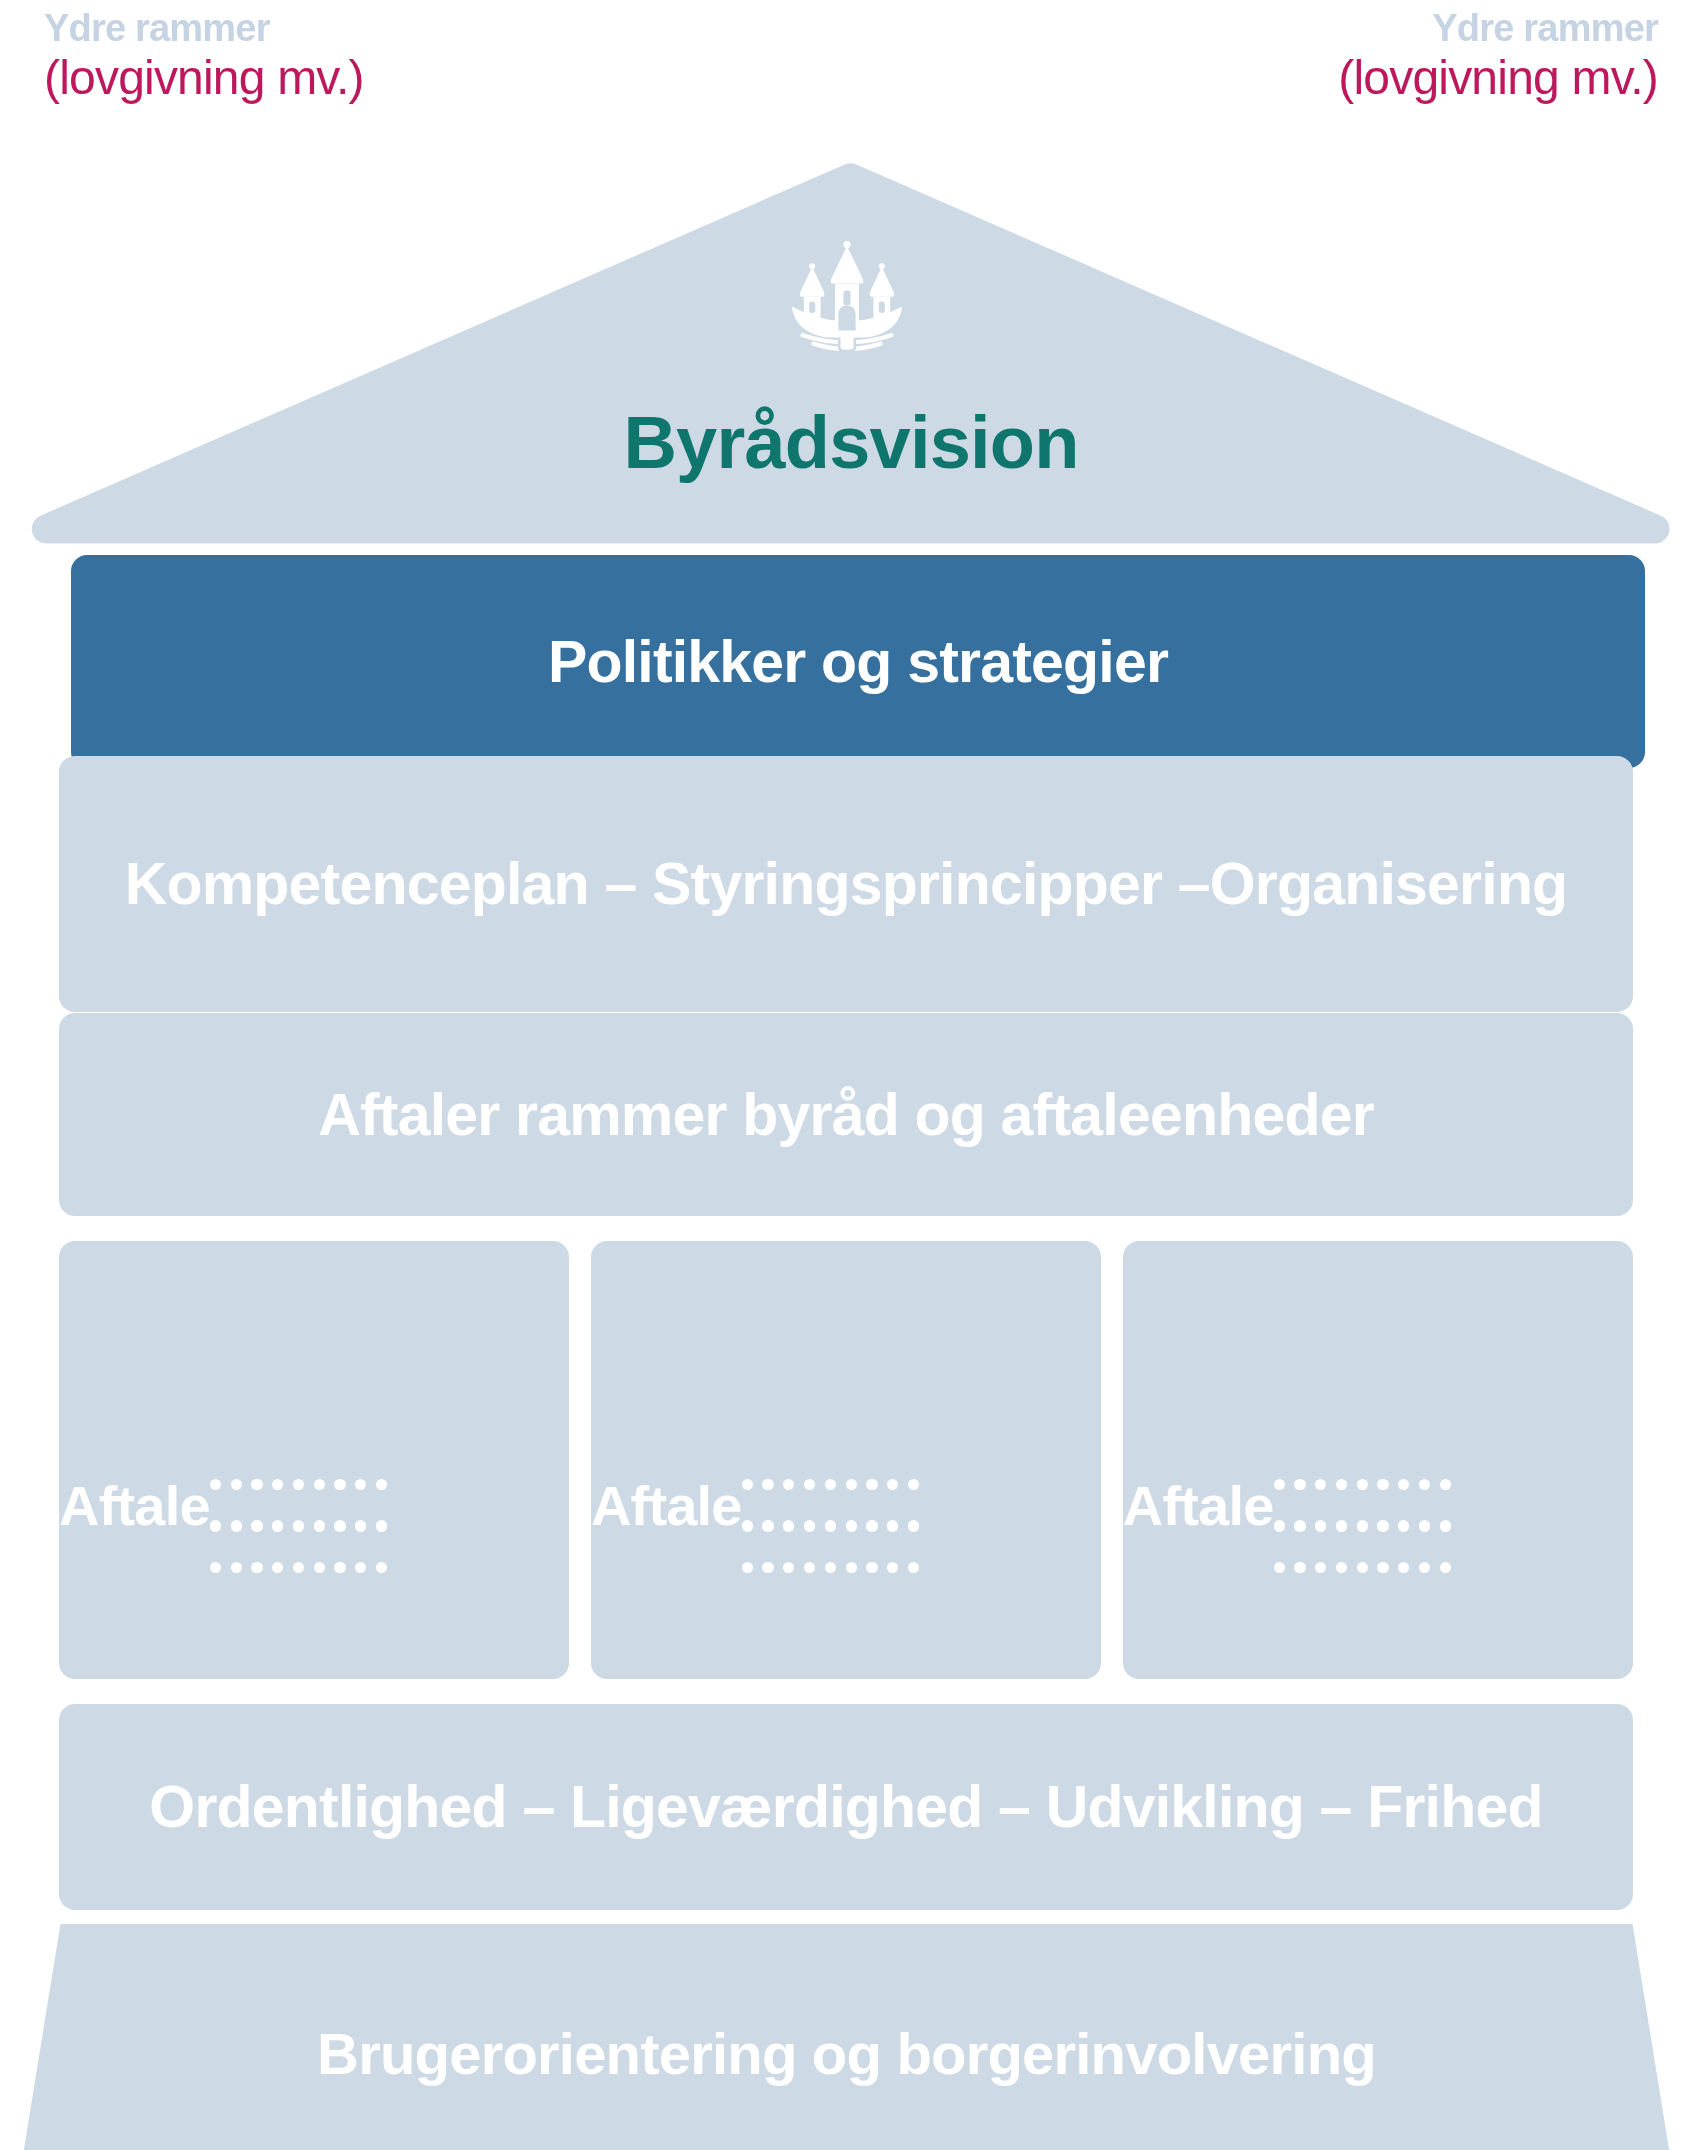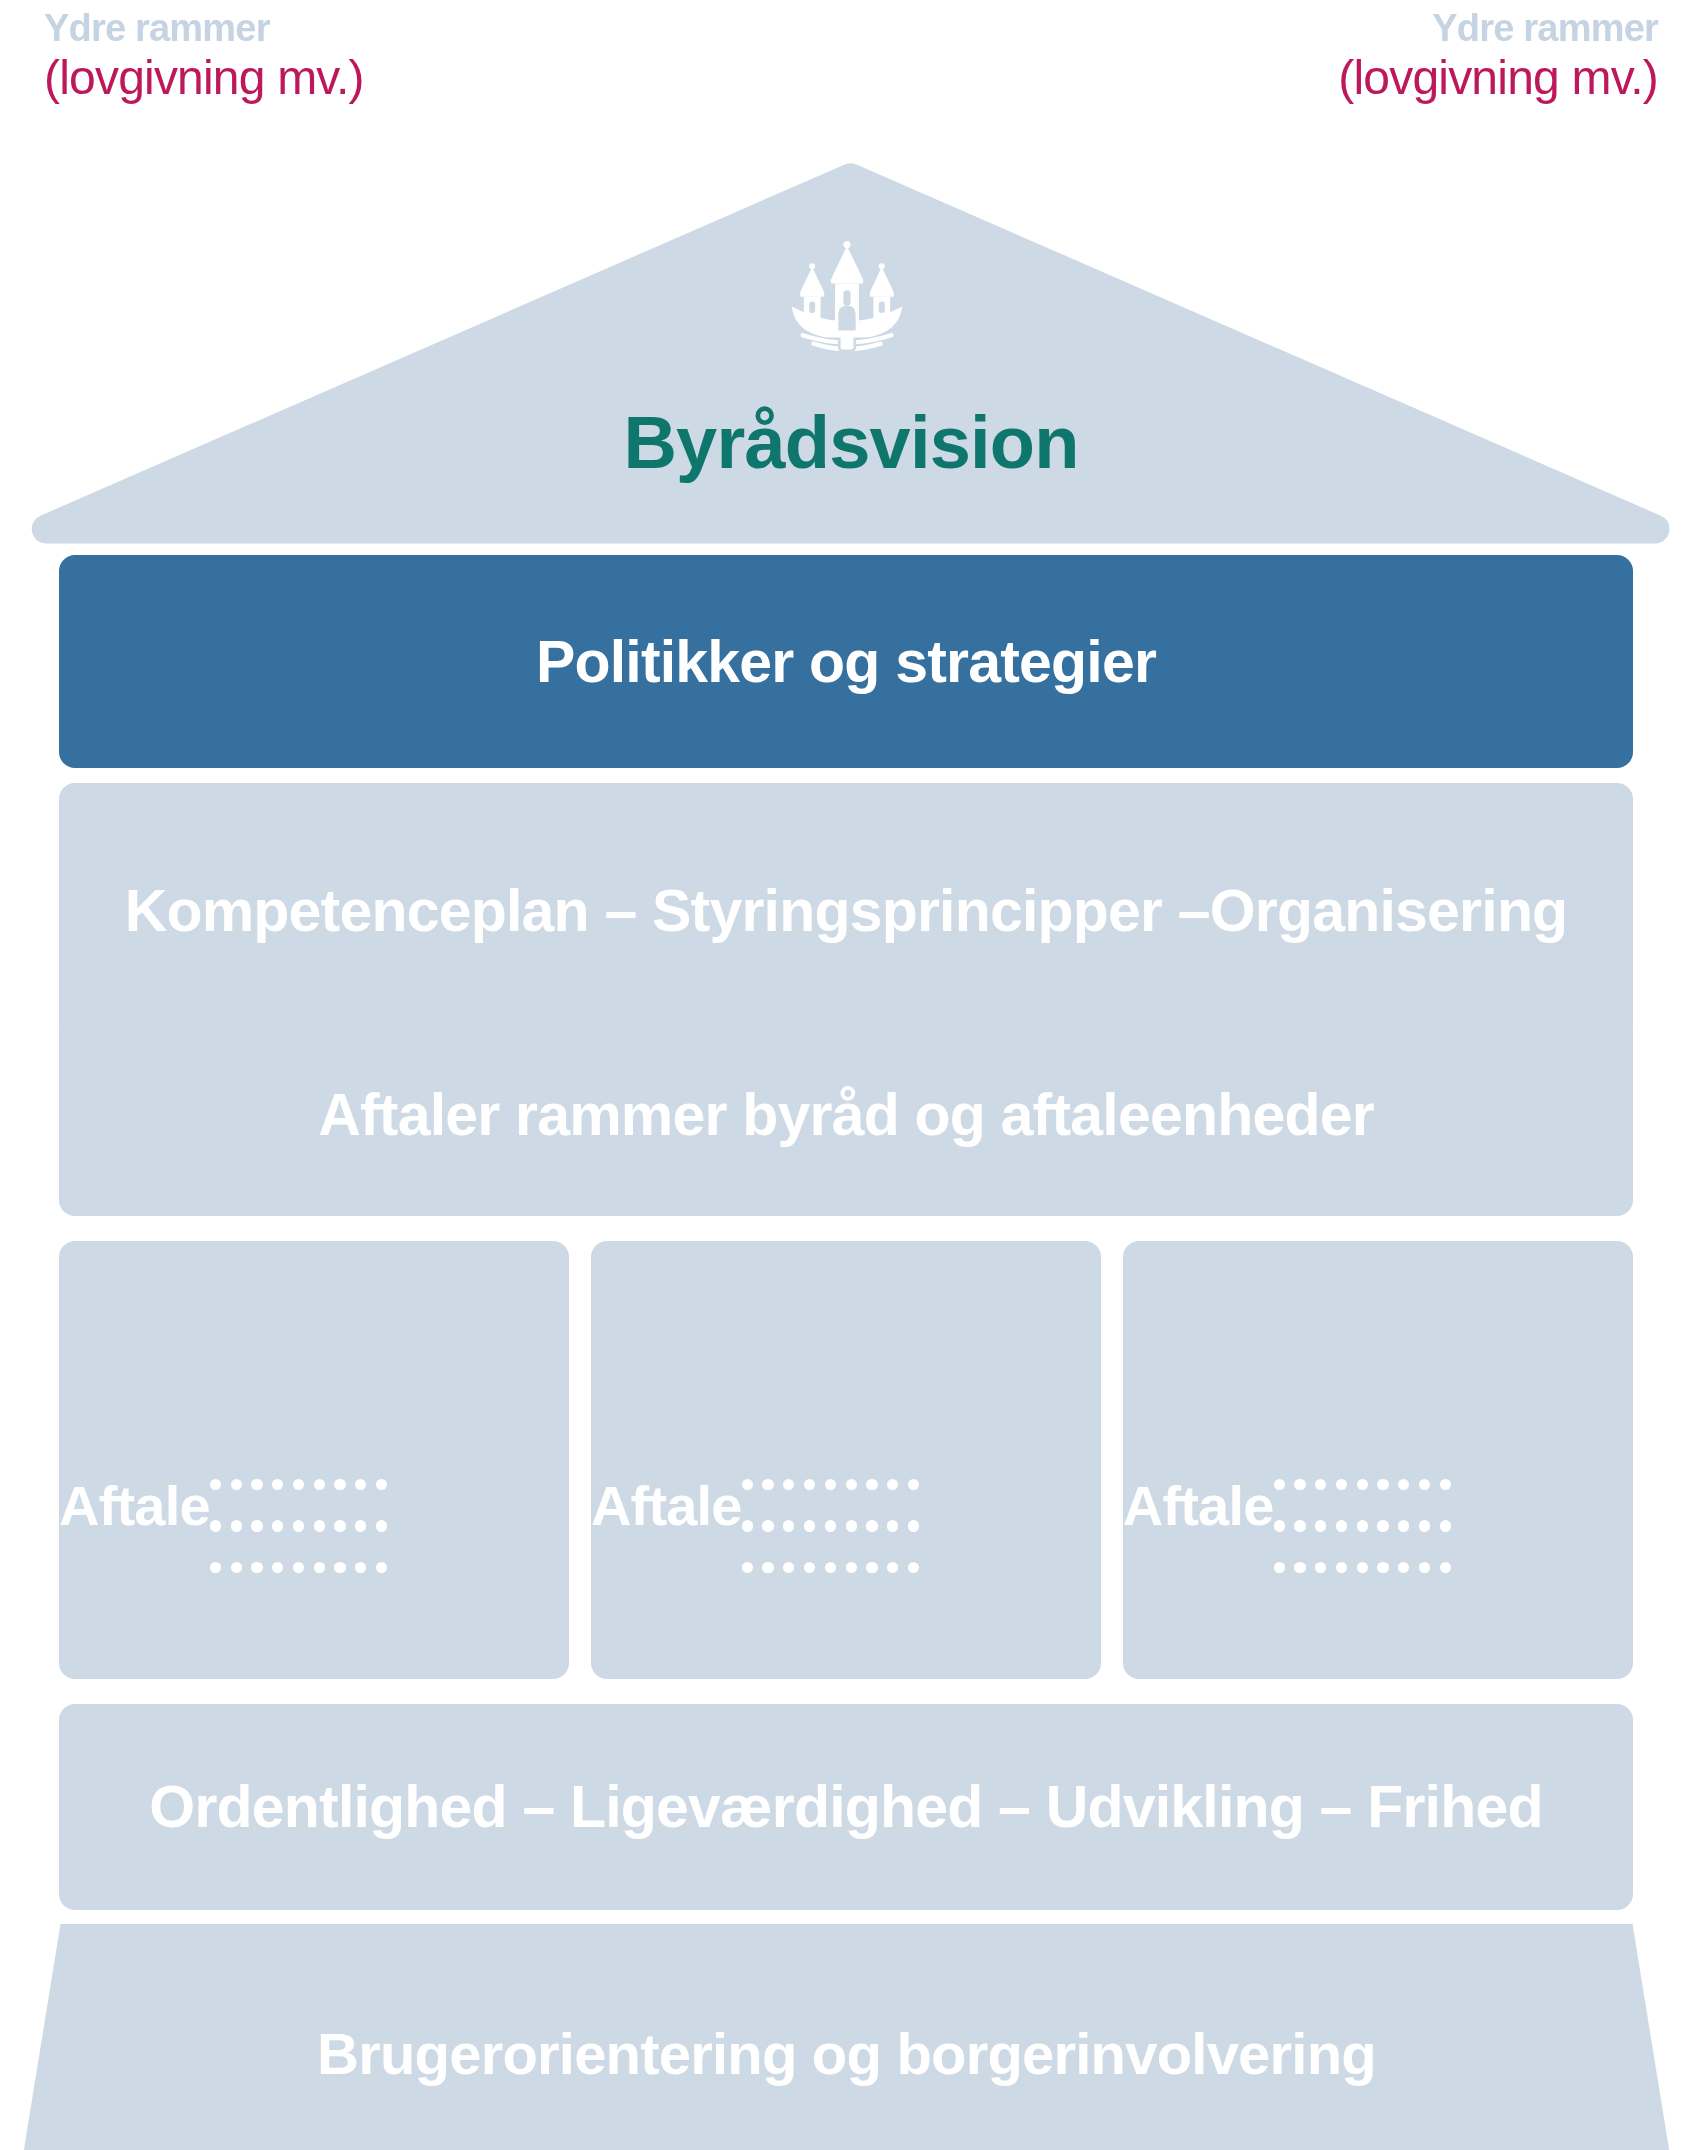--- a/index.html
+++ b/index.html
@@ -26,22 +26,22 @@
   
   .bar{
     position:absolute;left:59px;width:1574px;border-radius:16px;
     display:flex;flex-direction:column;align-items:center;justify-content:center;
     text-align:center;
   }
   .bar.light{background:#cdd9e4;}
   .bar.dark{background:#35709f;}
   .bar .title{font-size:59px;font-weight:bold;color:#ffffff;letter-spacing:-0.8px;}
   .bar .subtitle{font-size:43px;font-weight:normal;color:rgba(255,255,255,0.82);margin-top:17.7px;letter-spacing:-0.8px;}
-  #bar-politikker{top:555px;height:213px;}
-  #bar-kompetence{top:783px;height:256px;}
+  #bar-politikker{top:555px;height:213px;margin-left:12px;}
+  #bar-kompetence{top:756px;height:256px;}
   #bar-aftaler{top:1013px;height:203px;}
   #bar-values{top:1704px;height:206px;}
   
   .boxes-row{position:absolute;left:59px;top:1241px;width:1574px;height:438px;display:flex;gap:21.7px;}
   .aftale-box{
     flex:1;background:#cdd9e4;border-radius:16px;
     display:flex;align-items:center;
     padding-top:90px;box-sizing:border-box;
   }
   .aftale-box .title{font-size:56px;font-weight:bold;color:#ffffff;letter-spacing:-0.8px;}

